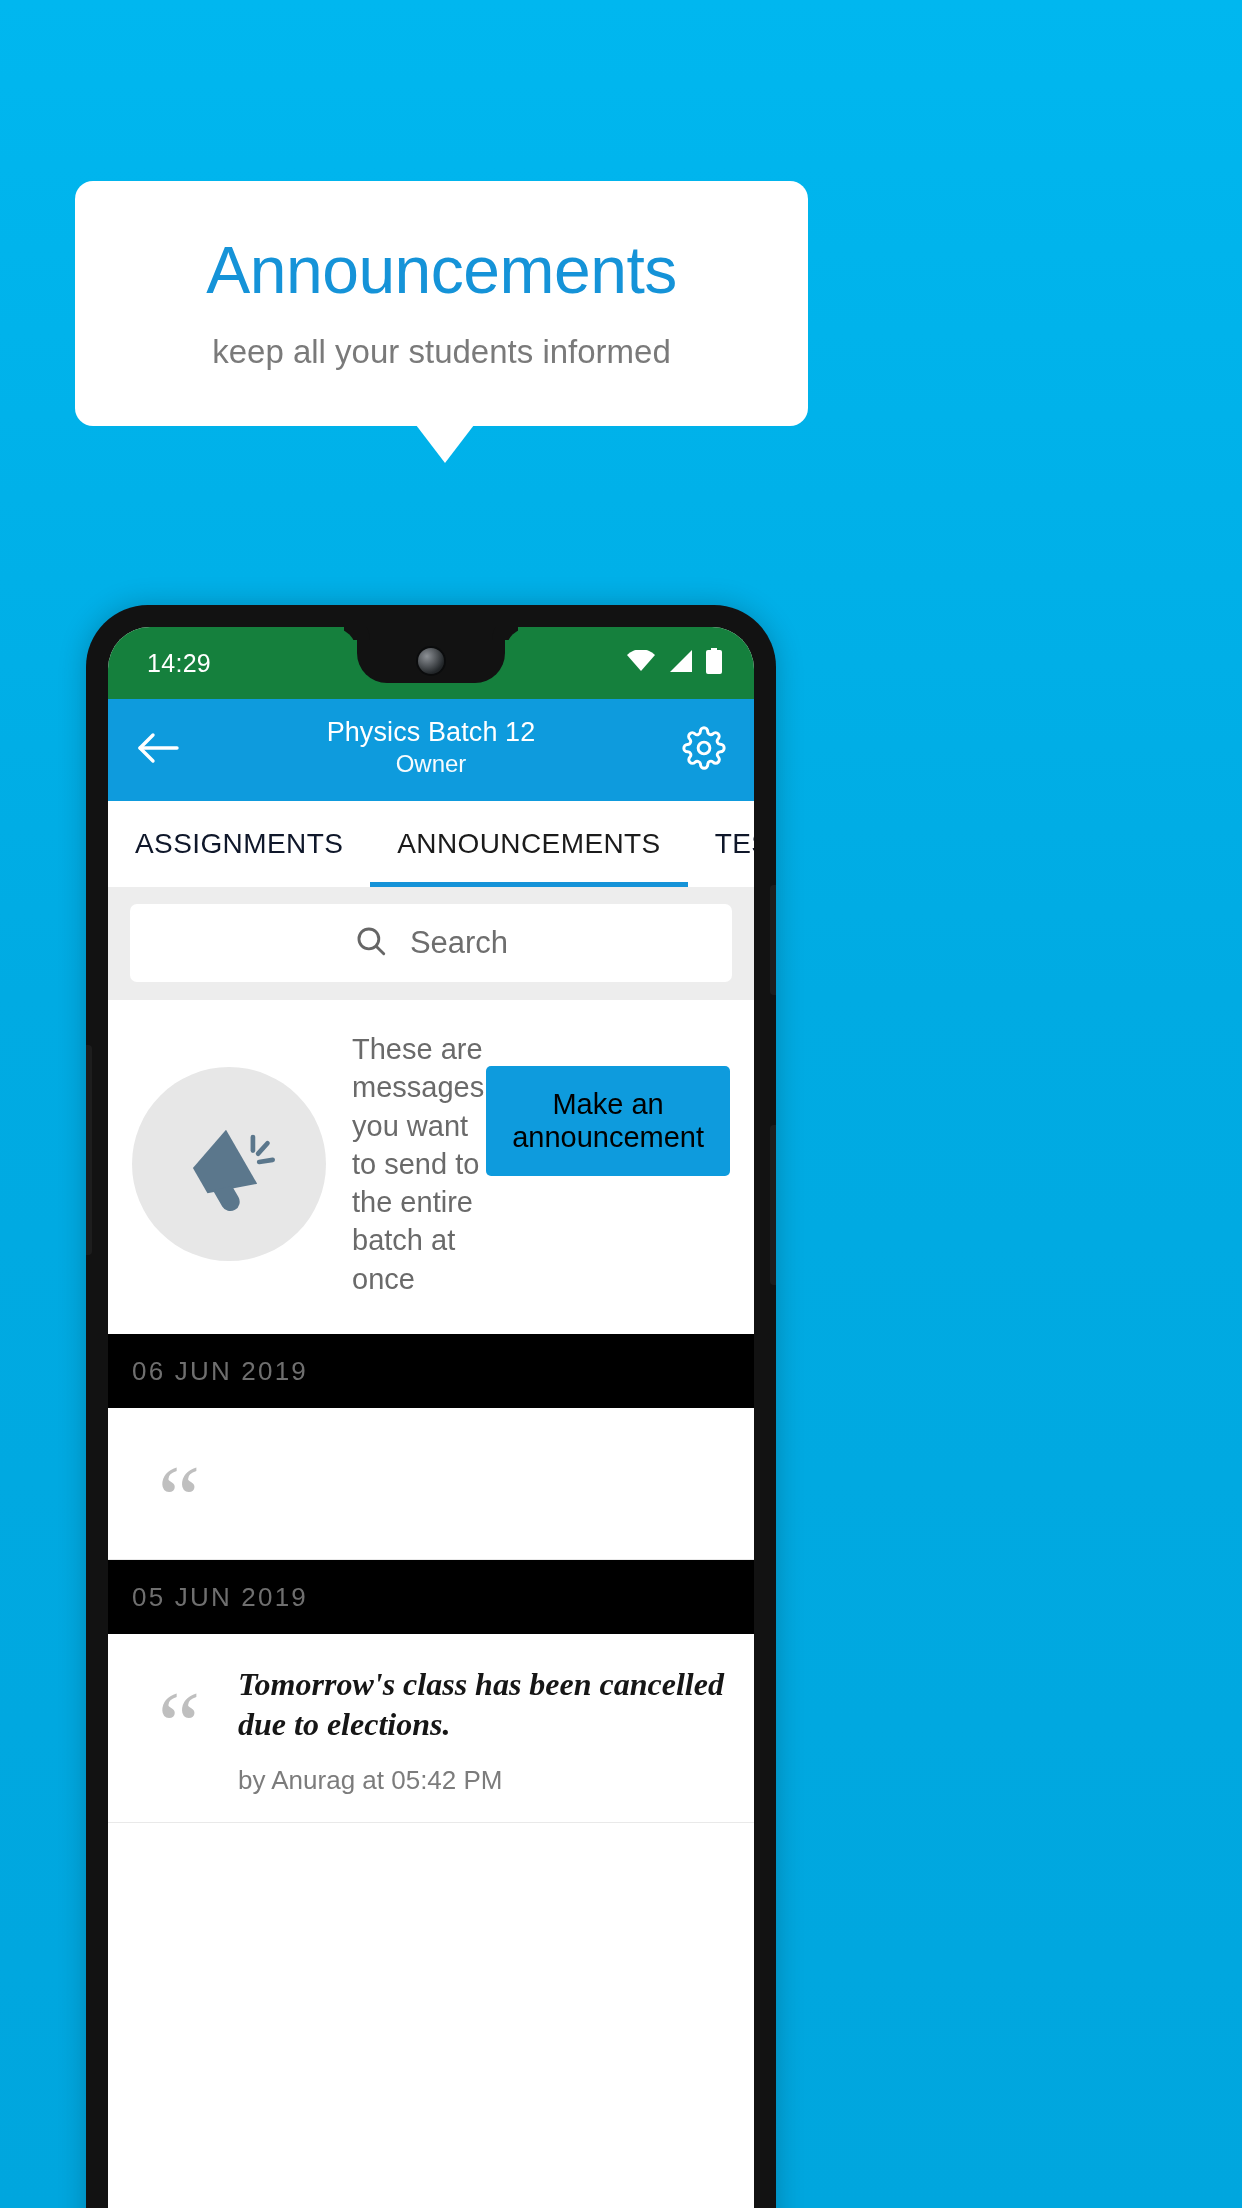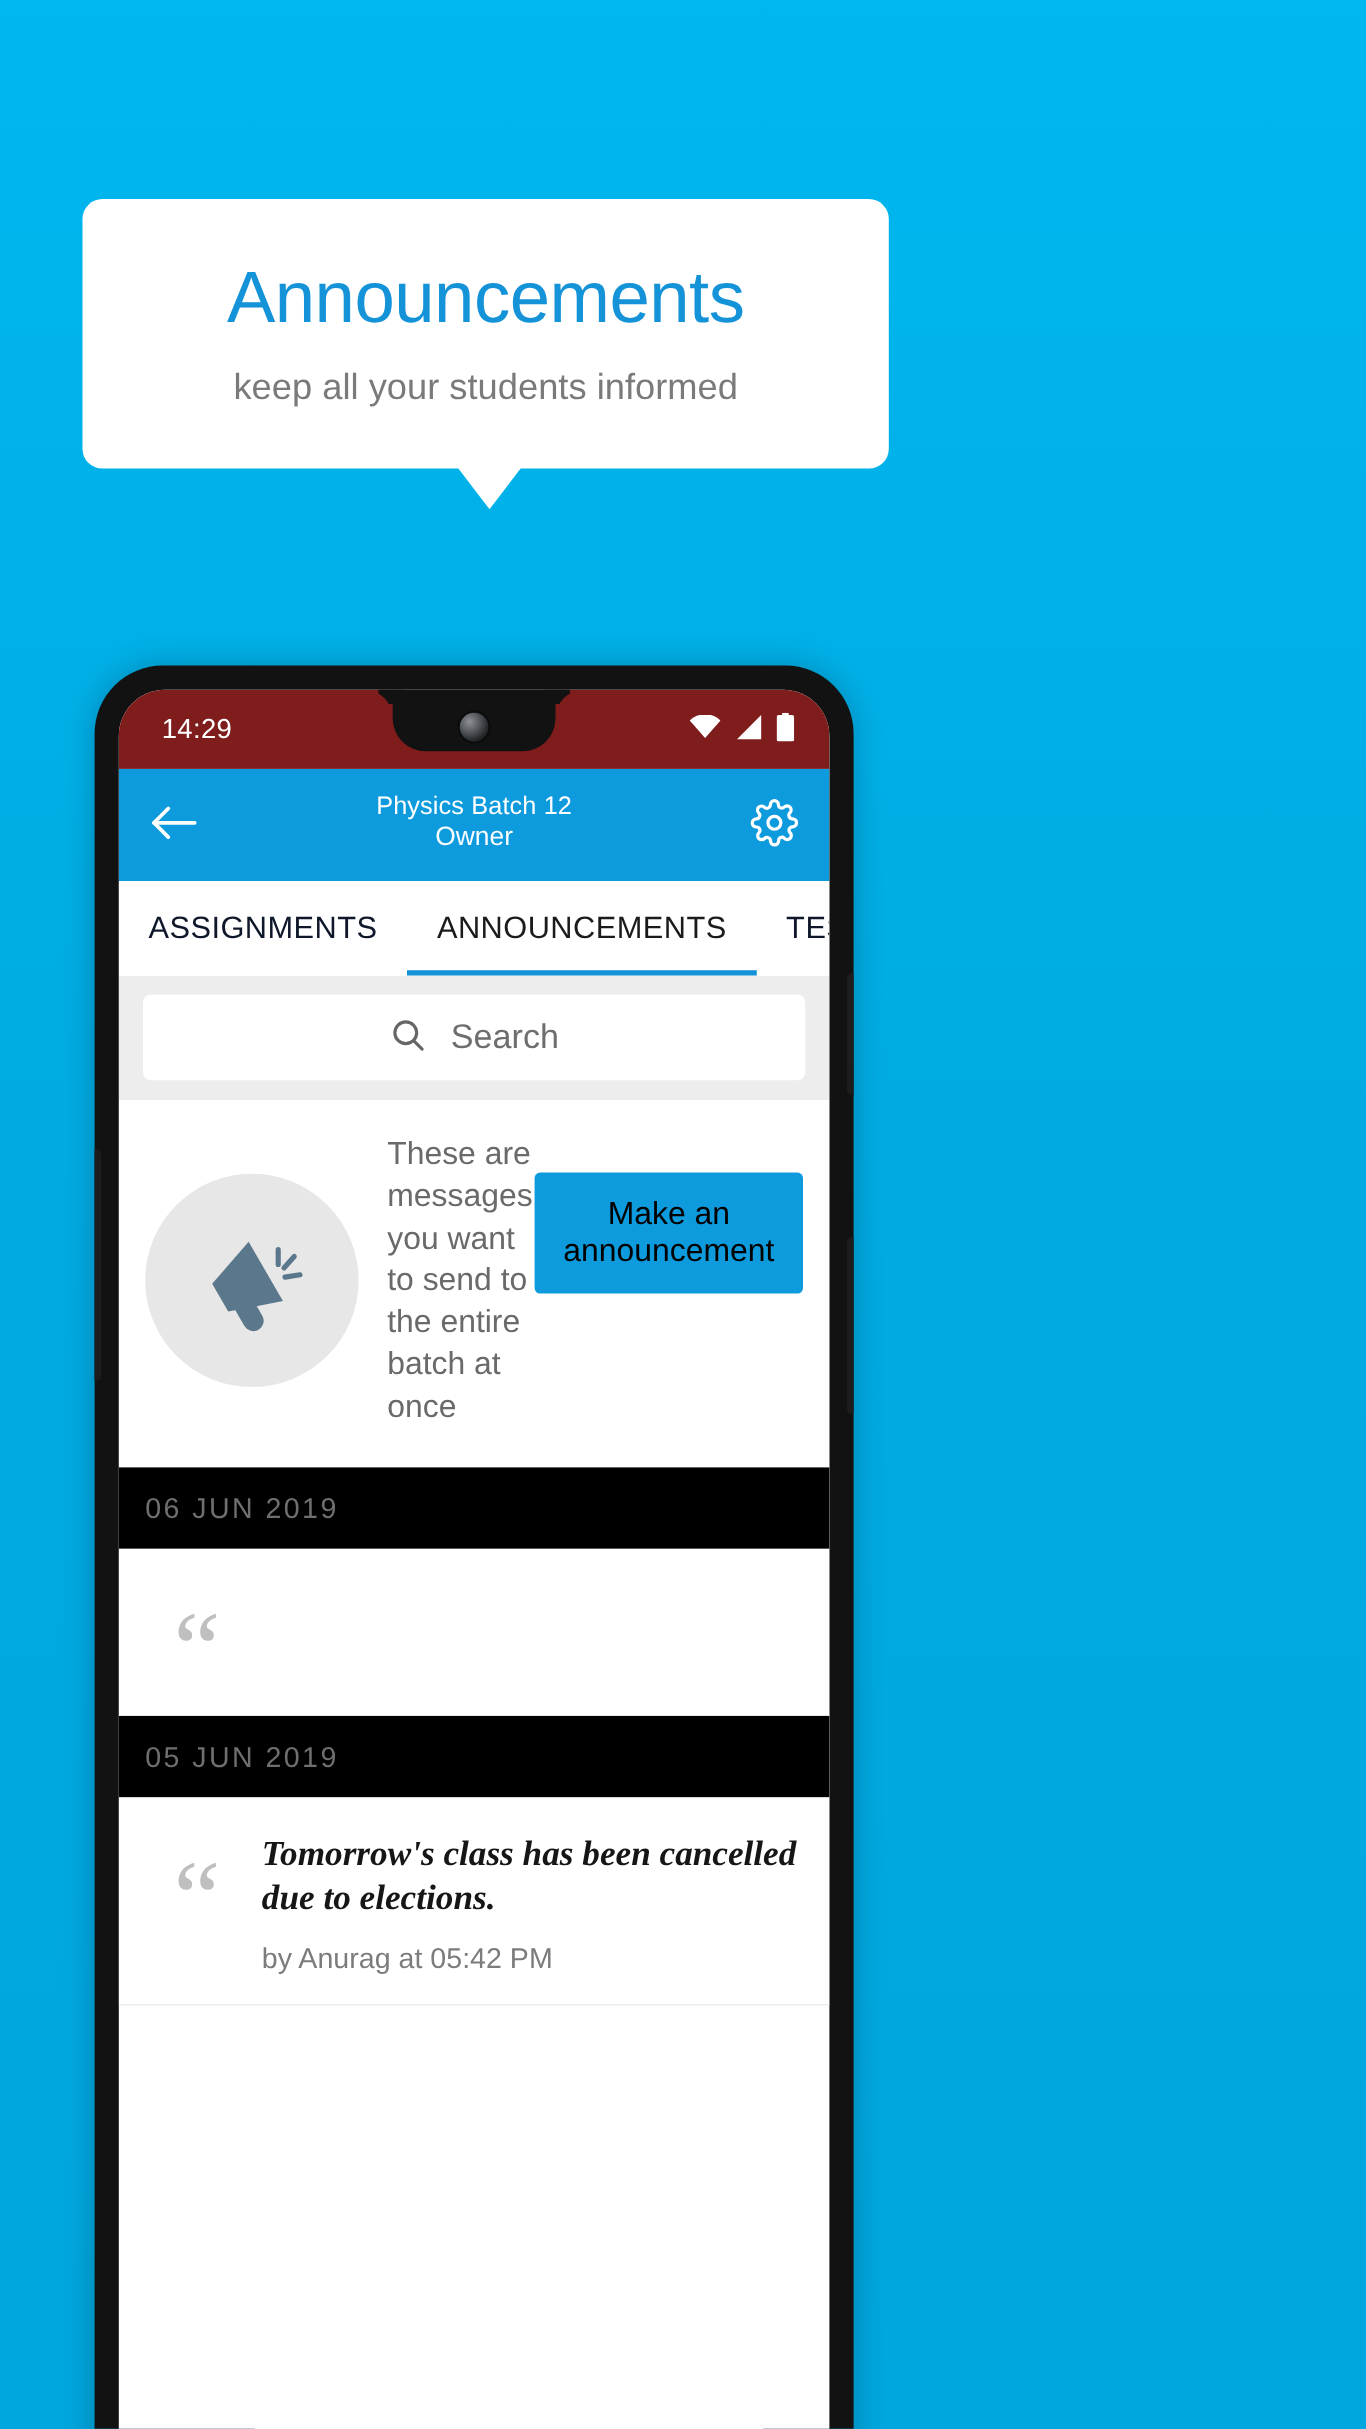--- a/index.html
+++ b/index.html
@@ -76,21 +76,21 @@
     width:646px; height:1678px;
     background:#ffffff;
     border-radius:42px 42px 0 0;
     overflow:hidden;
   }
 
   
   #statusbar {
     position:relative;
     height:72px;
-    background:#7f1d1d;
+    background:#15803d;
     display:flex;
     align-items:center;
     color:#ffffff;
     z-index:2;
   }
   #status-time {
     margin-left:39px;
     font-size:25px;
     font-weight:500;
     letter-spacing:.3px;
@@ -135,21 +135,21 @@
     color:#ffffff;
     position:relative;
   }
   #back-btn { width:56px; display:flex; align-items:center; justify-content:center; }
   #appbar-center {
     flex:1;
     text-align:center;
     margin-top:-4px;
   }
   #appbar-title {
-    font-size:23px;
+    font-size:27px;
     font-weight:400;
     line-height:1.12;
     letter-spacing:.1px;
   }
   #appbar-subtitle {
     font-size:24px;
     font-weight:400;
     line-height:1.3;
     opacity:.97;
   }

